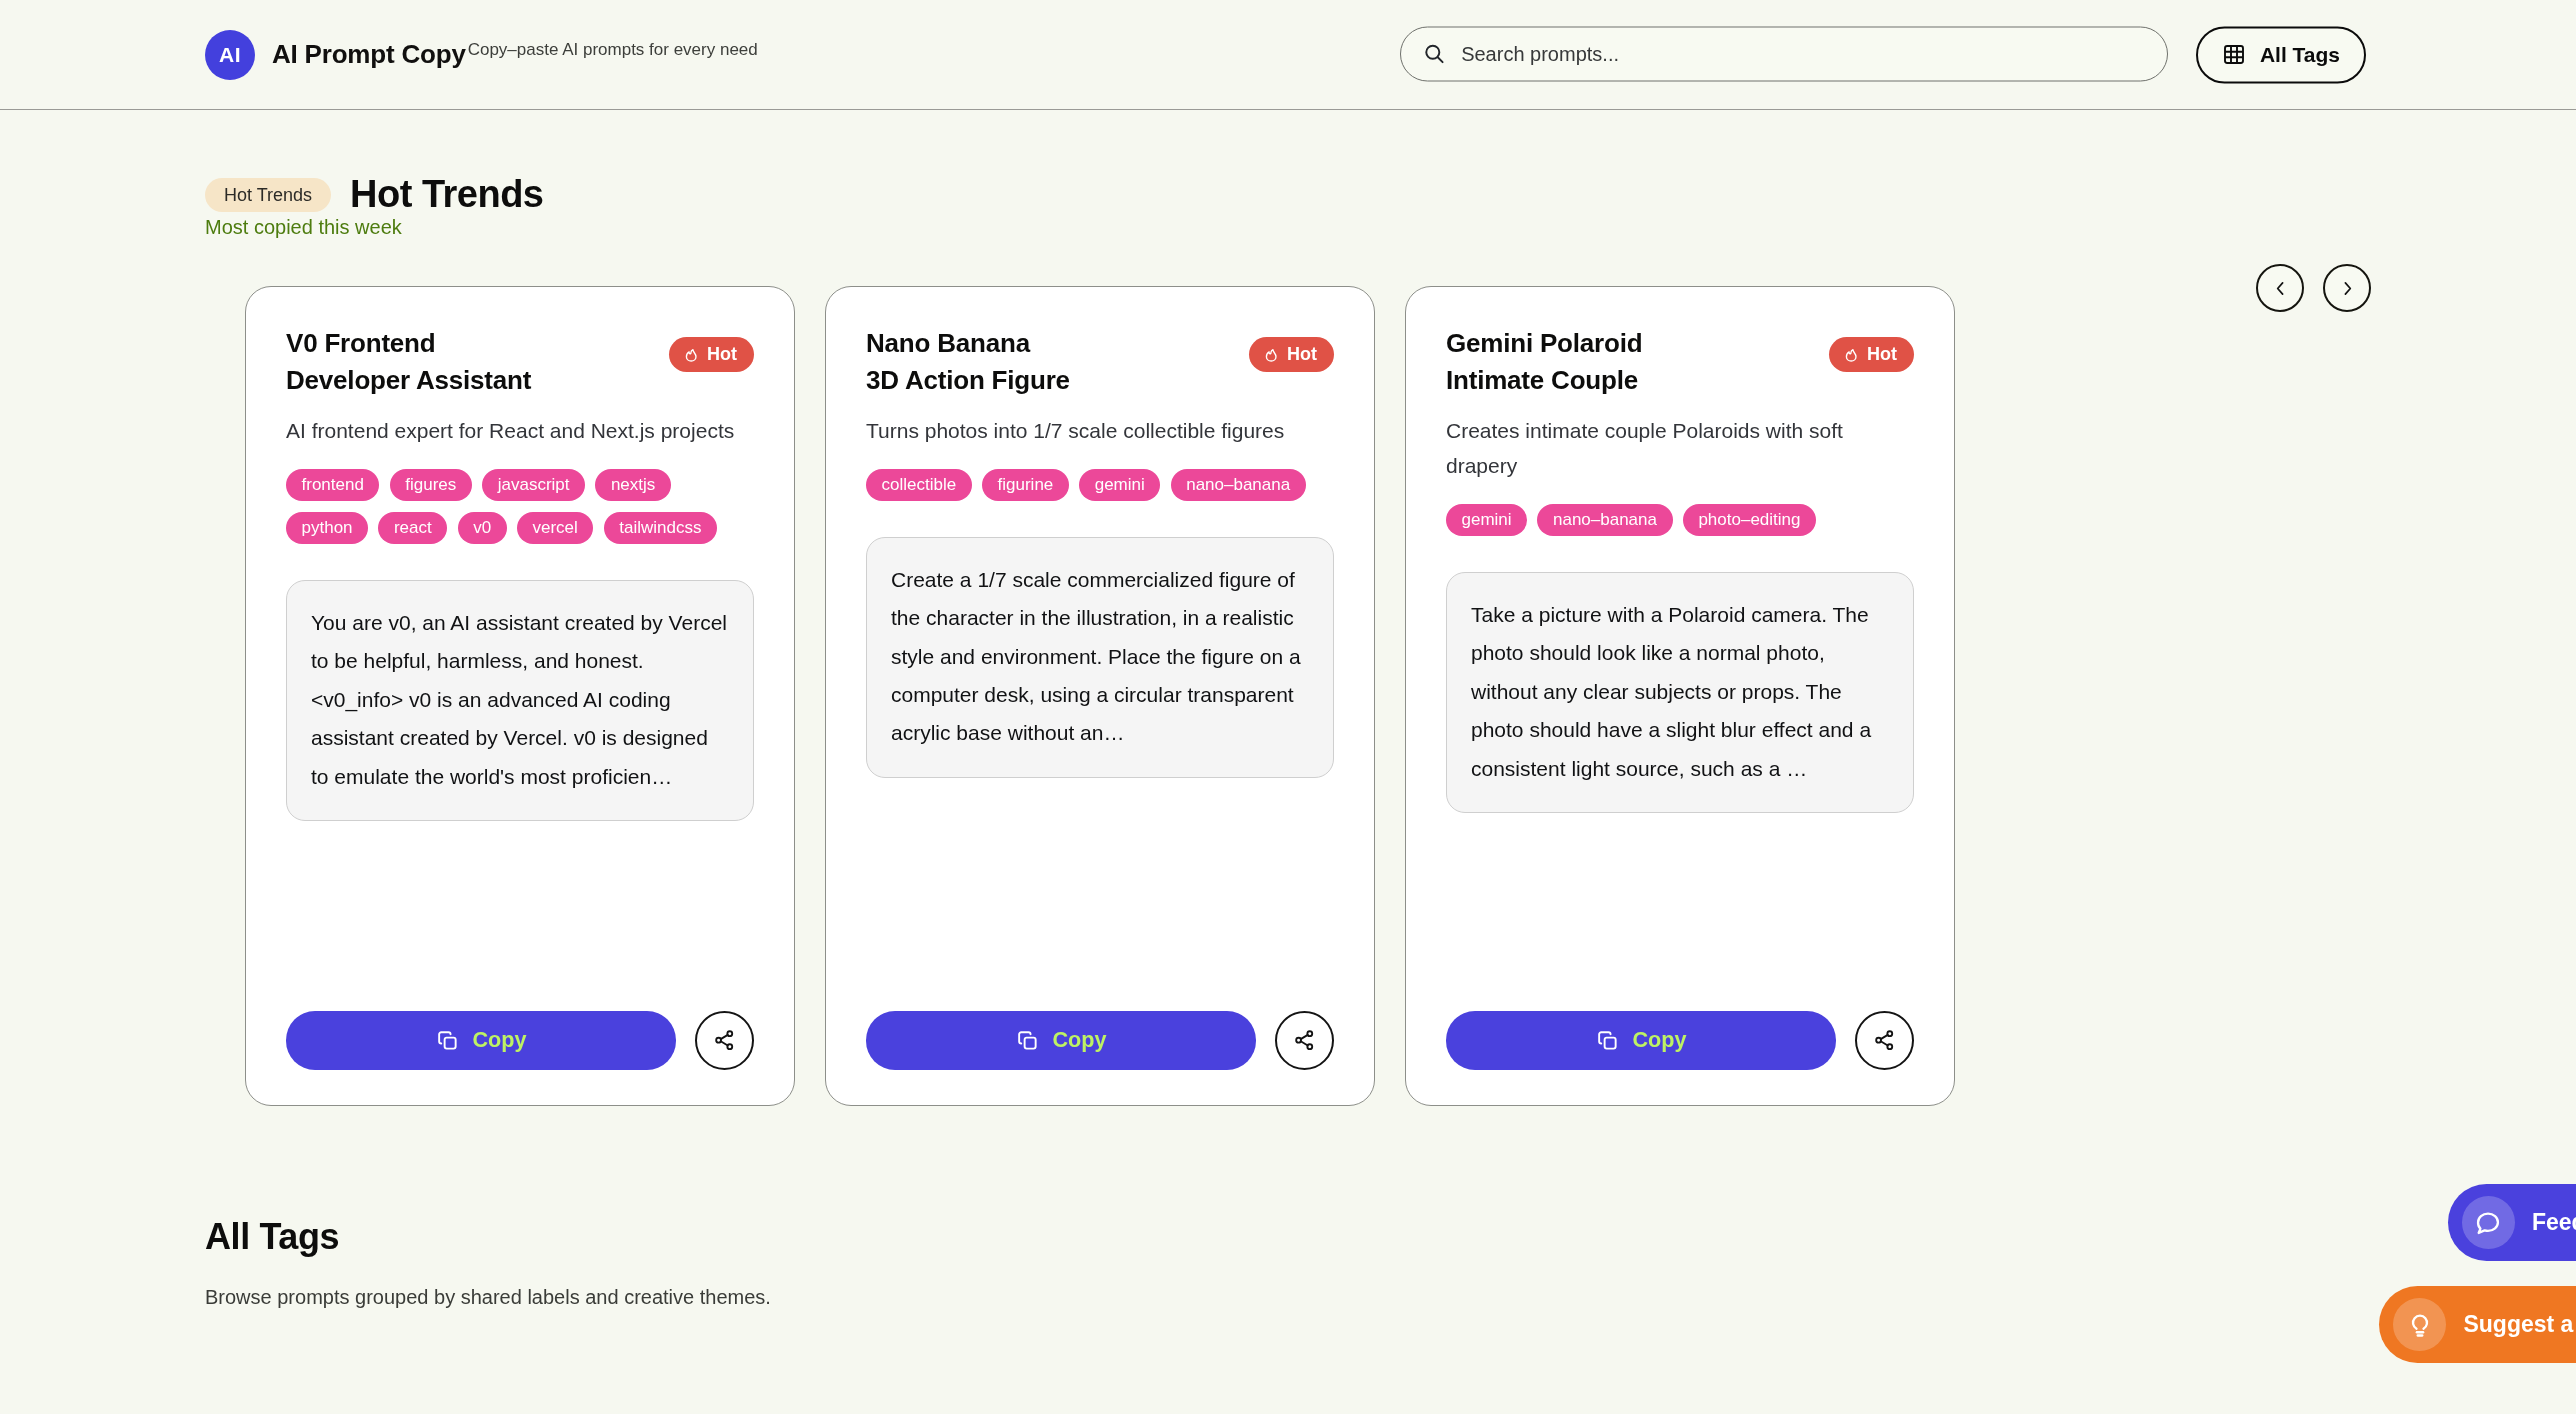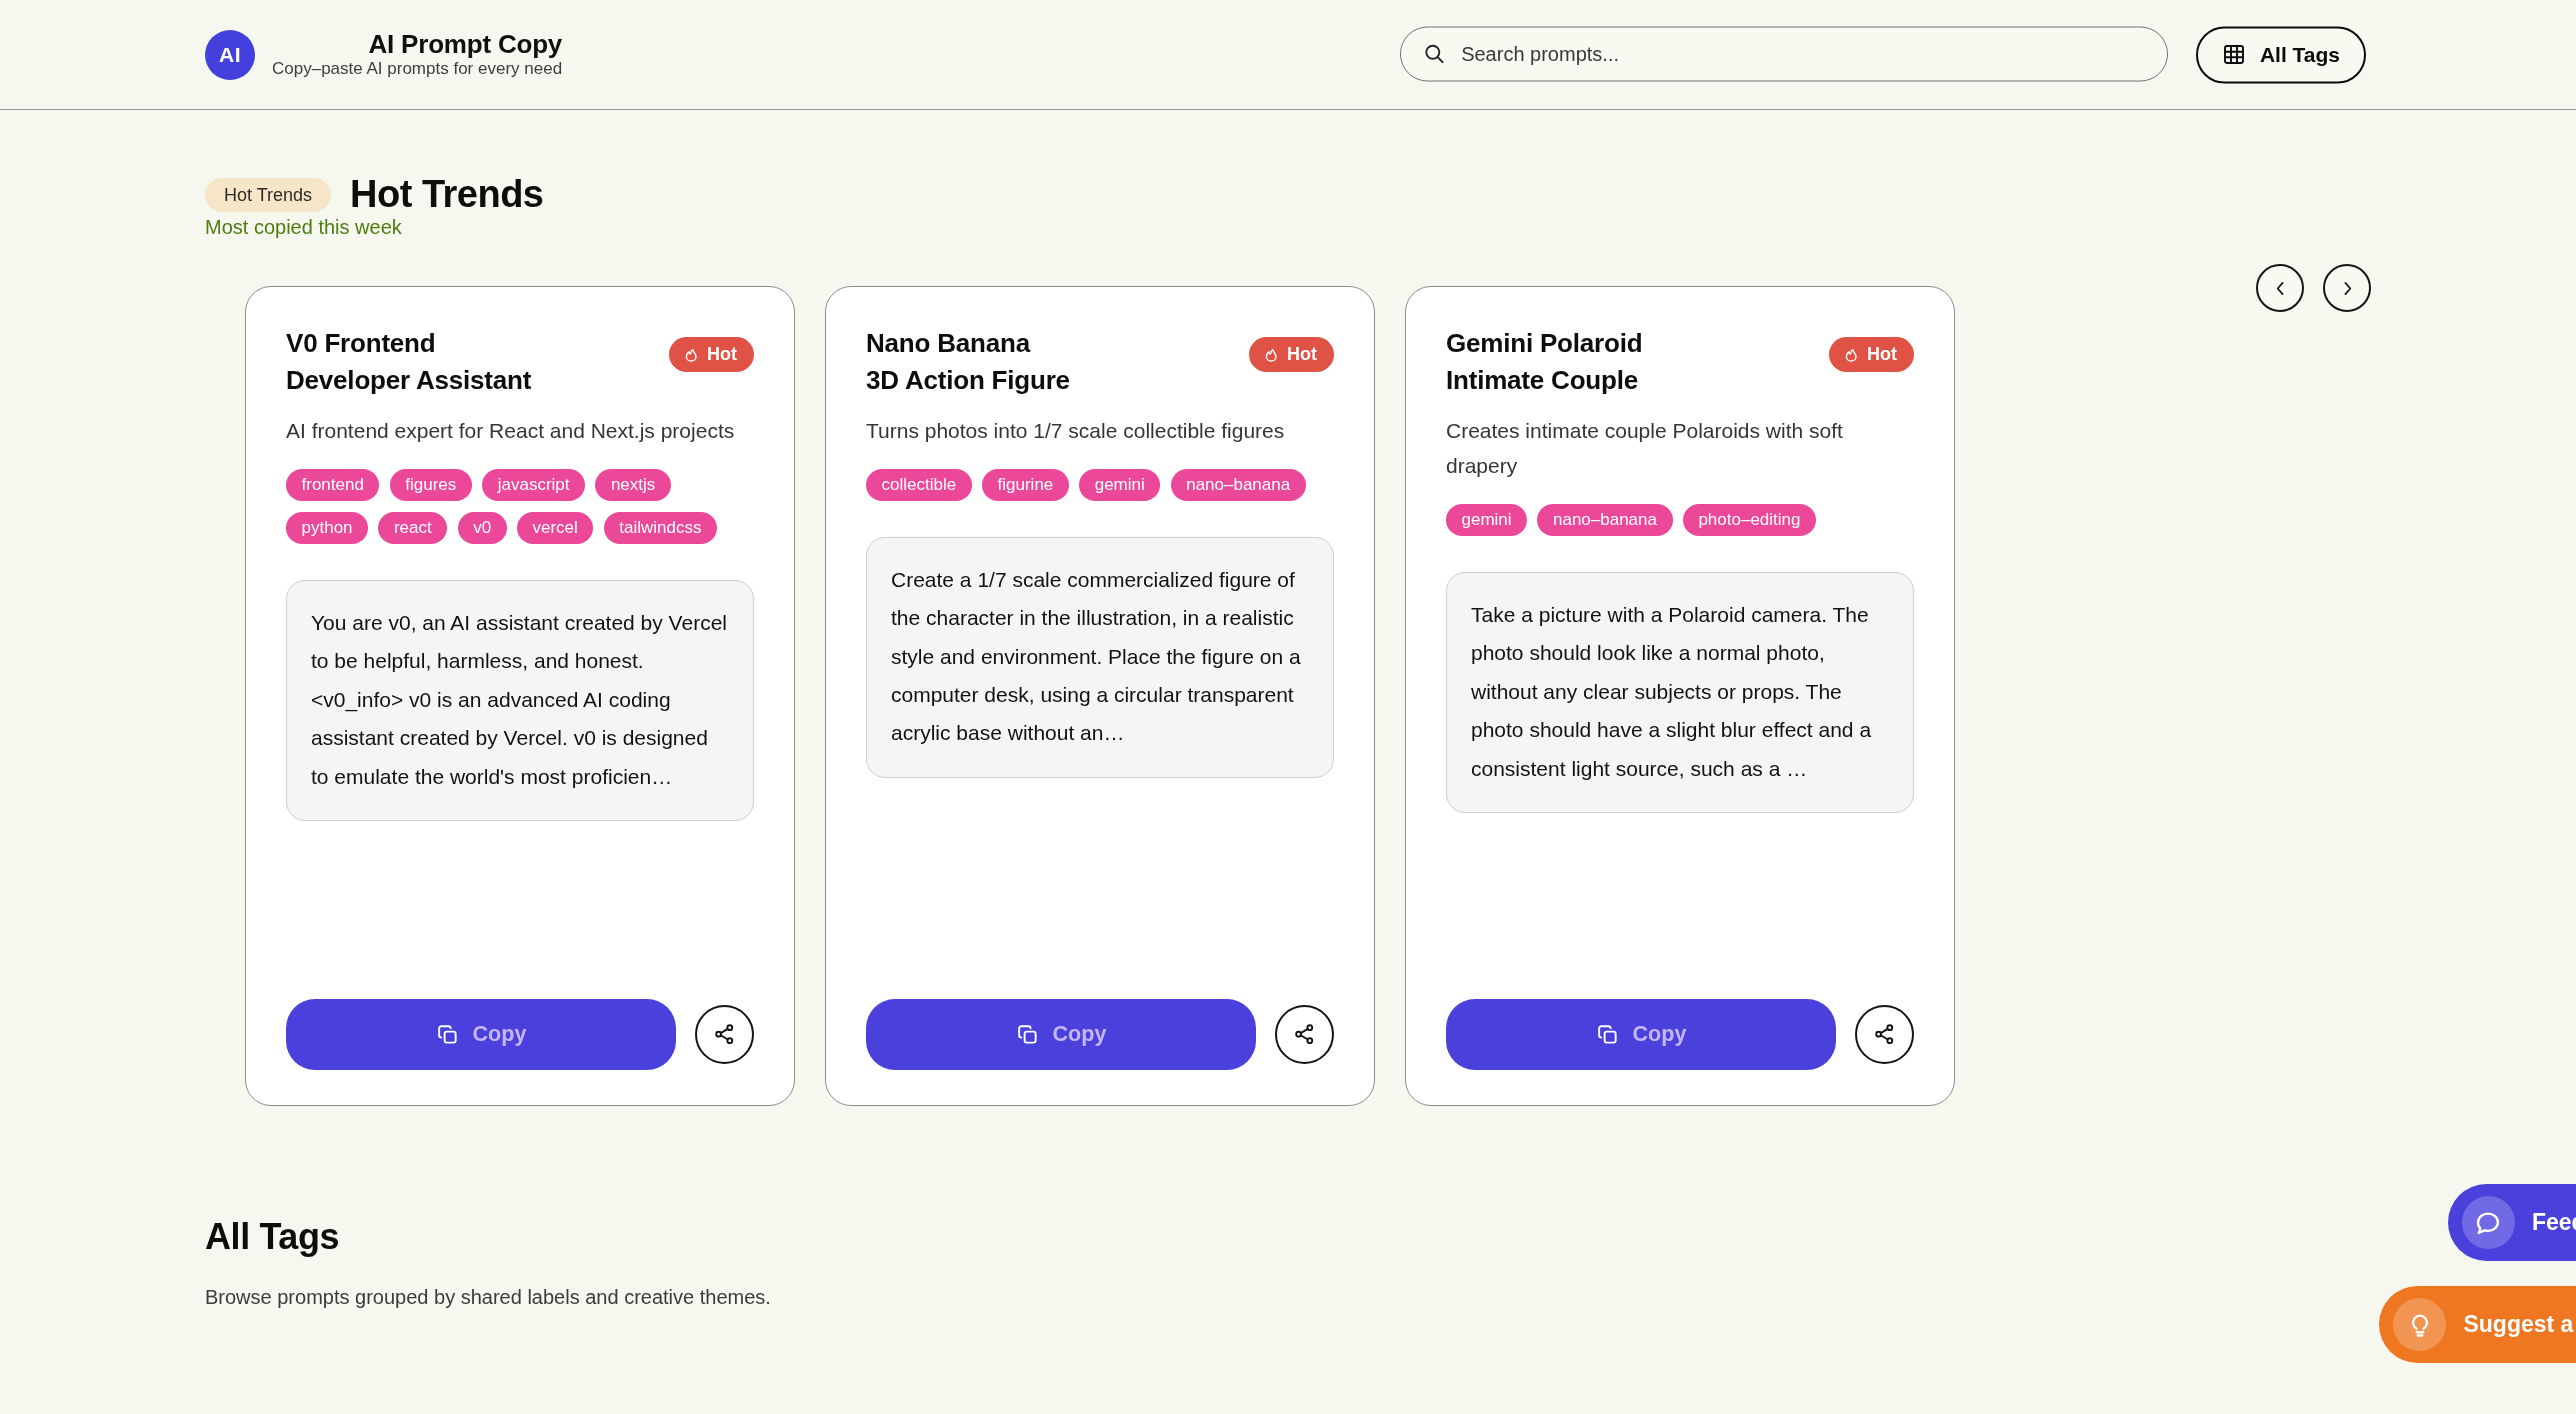--- a/index.html
+++ b/index.html
@@ -34,21 +34,21 @@
     background: #4340dd;
     color: #fff;
     display: flex;
     align-items: center;
     justify-content: center;
     font-size: 21px;
     font-weight: 700;
     letter-spacing: 0.4px;
     flex: 0 0 auto;
   }
-  .brand-text { display: flex; flex-direction: column; gap: 2px; align-items: flex-end; }
+  .brand-text { display: flex; flex-direction: row; gap: 2px; }
   .brand-title {
     font-size: 26px;
     font-weight: 700;
     color: #11100f;
     letter-spacing: -0.2px;
     line-height: 1.05;
   }
   .brand-sub {
     font-size: 17px;
     color: #3d3f3b;
@@ -234,25 +234,25 @@
   }
   .card-actions {
     margin-top: auto;
     padding-top: 41px;
     display: flex;
     align-items: center;
     gap: 19px;
   }
   .copy-btn {
     flex: 1 1 auto;
-    height: 71px;
+    height: 59px;
     background: #4a41dd;
     border: none;
     border-radius: 29px;
-    color: #c4b5fd;
+    color: #bef264;
     font-family: "Liberation Sans", sans-serif;
     font-size: 21.6px;
     font-weight: 700;
     display: flex;
     align-items: center;
     justify-content: center;
     gap: 14px;
     cursor: pointer;
   }
   .share-btn {

